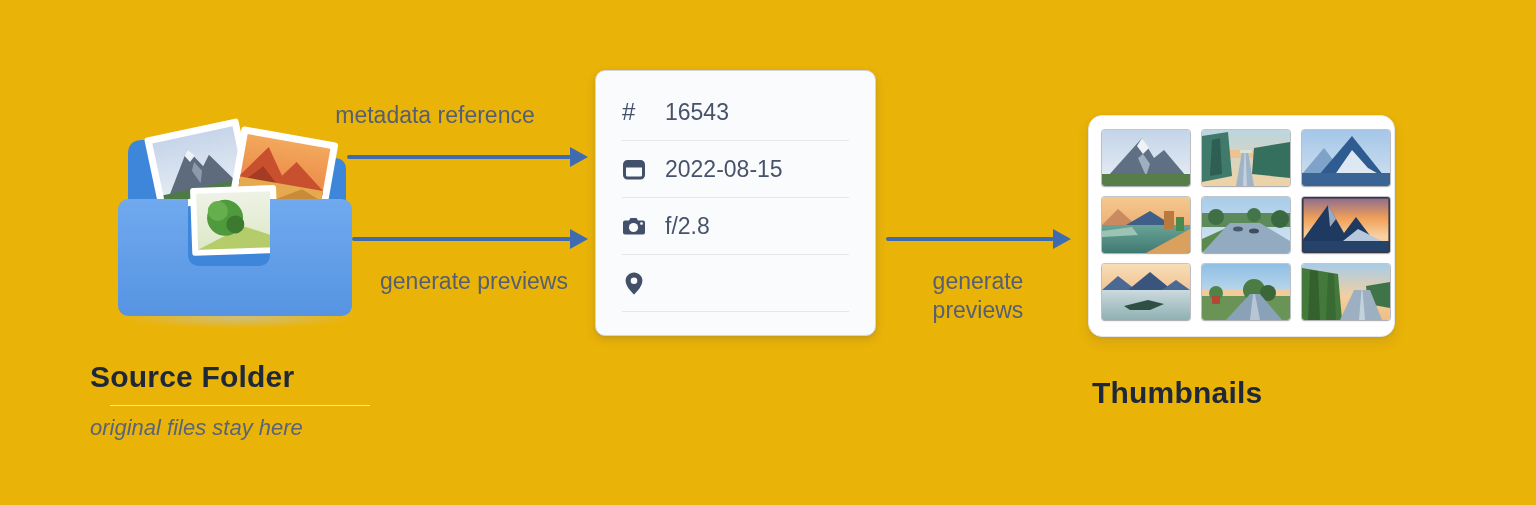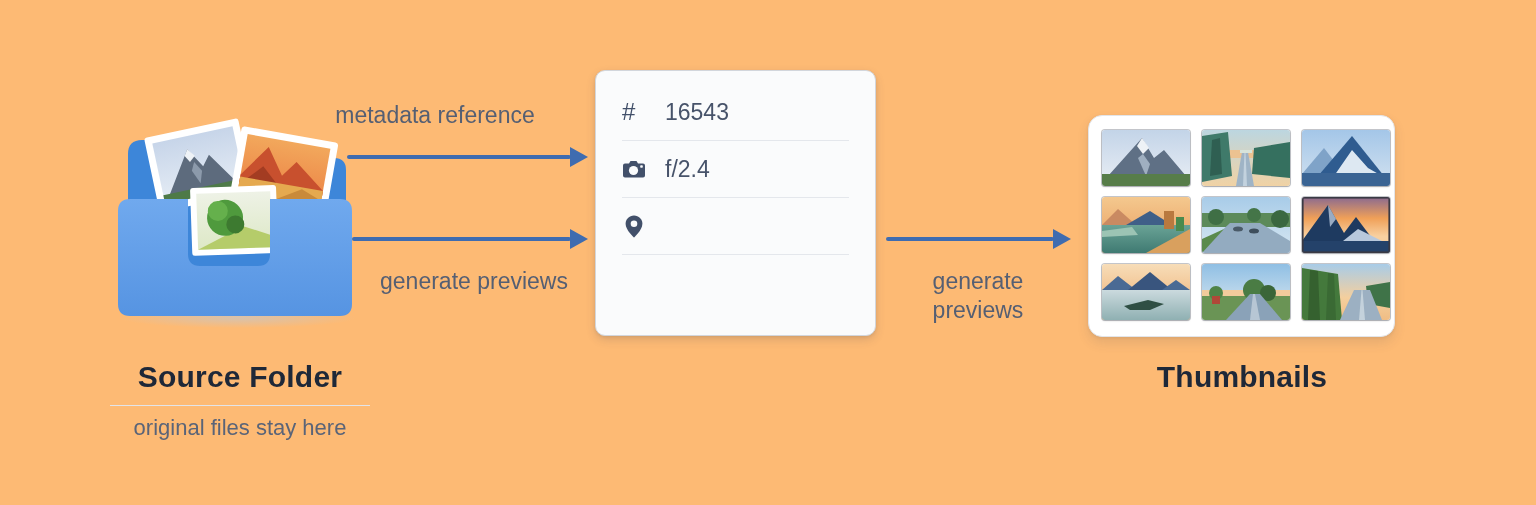--- a/index.html
+++ b/index.html
@@ -1,37 +1,37 @@
 <!DOCTYPE html>
 <html><head>
 <meta charset="utf-8">
 <style>
   * { margin:0; padding:0; box-sizing:border-box; }
   html,body { background:#ffffff; }
   body { font-family:"Liberation Sans", sans-serif; }
   .stage {
-    position:relative; width:1536px; height:505px; background:#fdba74; overflow:hidden;
+    position:relative; width:1536px; height:505px; background:#eab308; overflow:hidden;
   }
 
   
   .arrow { position:absolute; height:4px; background:#3f6cb0; border-radius:2px; }
   .arrow::after {
     content:""; position:absolute; right:-17px; top:-8px;
     border-left:18px solid #3f6cb0;
     border-top:10px solid transparent; border-bottom:10px solid transparent;
   }
   .arrow-label {
     position:absolute; color:#555f73; font-size:23px; text-align:center; line-height:29px;
   }
 
   
-  .node-label { position:absolute; text-align:center; }
+  .node-label { position:absolute; text-align:left; }
   .node-title { font-size:30px; font-weight:700; color:#1e2838; letter-spacing:.2px; }
   .node-divider { height:1px; background:#e2e4e9; margin:11px auto 9px; }
-  .node-subtitle { font-size:22px; color:#5a6478; }
+  .node-subtitle { font-size:22px; color:#5a6478;font-style:italic; }
 
   
   .catalog-card {
     position:absolute; left:595px; top:70px; width:281px; height:266px;
     background:#fafbfc; border:1px solid #d2d6dc; border-radius:10px;
     box-shadow:0 4px 10px rgba(55,65,90,.16), 0 1px 3px rgba(55,65,90,.10);
     padding:13px 26px 0 26px;
   }
   .catalog-row {
     display:flex; align-items:center; gap:17px; height:57px;
@@ -132,30 +132,39 @@
   <div class="arrow" style="left:886px; top:237px; width:168px;"></div>
   <div class="arrow-label" style="left:908px; top:267px; width:140px;">generate previews</div>
 
   <div class="catalog-card">
 
     <div class="catalog-row">
       <span class="ic hash-glyph">#</span>
       <span>16543</span>
     </div>
 
+    <div class="catalog-row">
+      <span class="ic">
+        <svg width="24" height="24" viewBox="0 0 24 24">
+          <rect x="2.5" y="4.5" width="19" height="16.5" rx="3" fill="none" stroke="#42506a" stroke-width="3"></rect>
+          <path d="M2.5,7.5 q0,-3 3,-3 h13 q3,0 3,3 v3 h-19 z" fill="#42506a"></path>
+        </svg>
+      </span>
+      <span>2022-08-15</span>
+    </div>
 
     <div class="catalog-row">
       <span class="ic">
         <svg width="24" height="24" viewBox="0 0 24 24">
           <path d="M3,6.5 h4 l1.5,-2.5 h6 l1.5,2.5 h5 q2,0 2,2 v10 q0,2 -2,2 H3 q-2,0 -2,-2 v-10 q0,-2 2,-2 z" fill="#42506a"></path>
           <circle cx="11.5" cy="13.5" r="4.6" fill="#fafbfc"></circle>
           <rect x="18.2" y="8.2" width="2.6" height="2.6" rx="0.8" fill="#fafbfc"></rect>
         </svg>
       </span>
-      <span>f/2.4</span>
+      <span>f/2.8</span>
     </div>
 
     <div class="catalog-row">
       <span class="ic">
         <svg width="24" height="24" viewBox="0 0 24 24">
           <path d="M12,1.5 C7.2,1.5 3.6,5.2 3.6,9.8 C3.6,16.2 12,23.5 12,23.5 C12,23.5 20.4,16.2 20.4,9.8 C20.4,5.2 16.8,1.5 12,1.5 Z" fill="#42506a"></path>
           <circle cx="12" cy="9.8" r="3.3" fill="#fafbfc"></circle>
         </svg>
       </span>
     </div>
@@ -339,17 +348,17 @@
     </div>
   </div>
 
   <div class="node-label" style="left:90px; top:360px; width:300px;">
     <div class="node-title">Source Folder</div>
     <div class="node-divider" style="width:260px;"></div>
     <div class="node-subtitle">original files stay here</div>
   </div>
 
 
-  <div class="node-label" style="left:1092px; top:360px; width:300px;">
+  <div class="node-label" style="left:1092px; top:376px; width:300px;">
     <div class="node-title">Thumbnails</div>
   </div>
 
 </div>
 
 </body></html>

